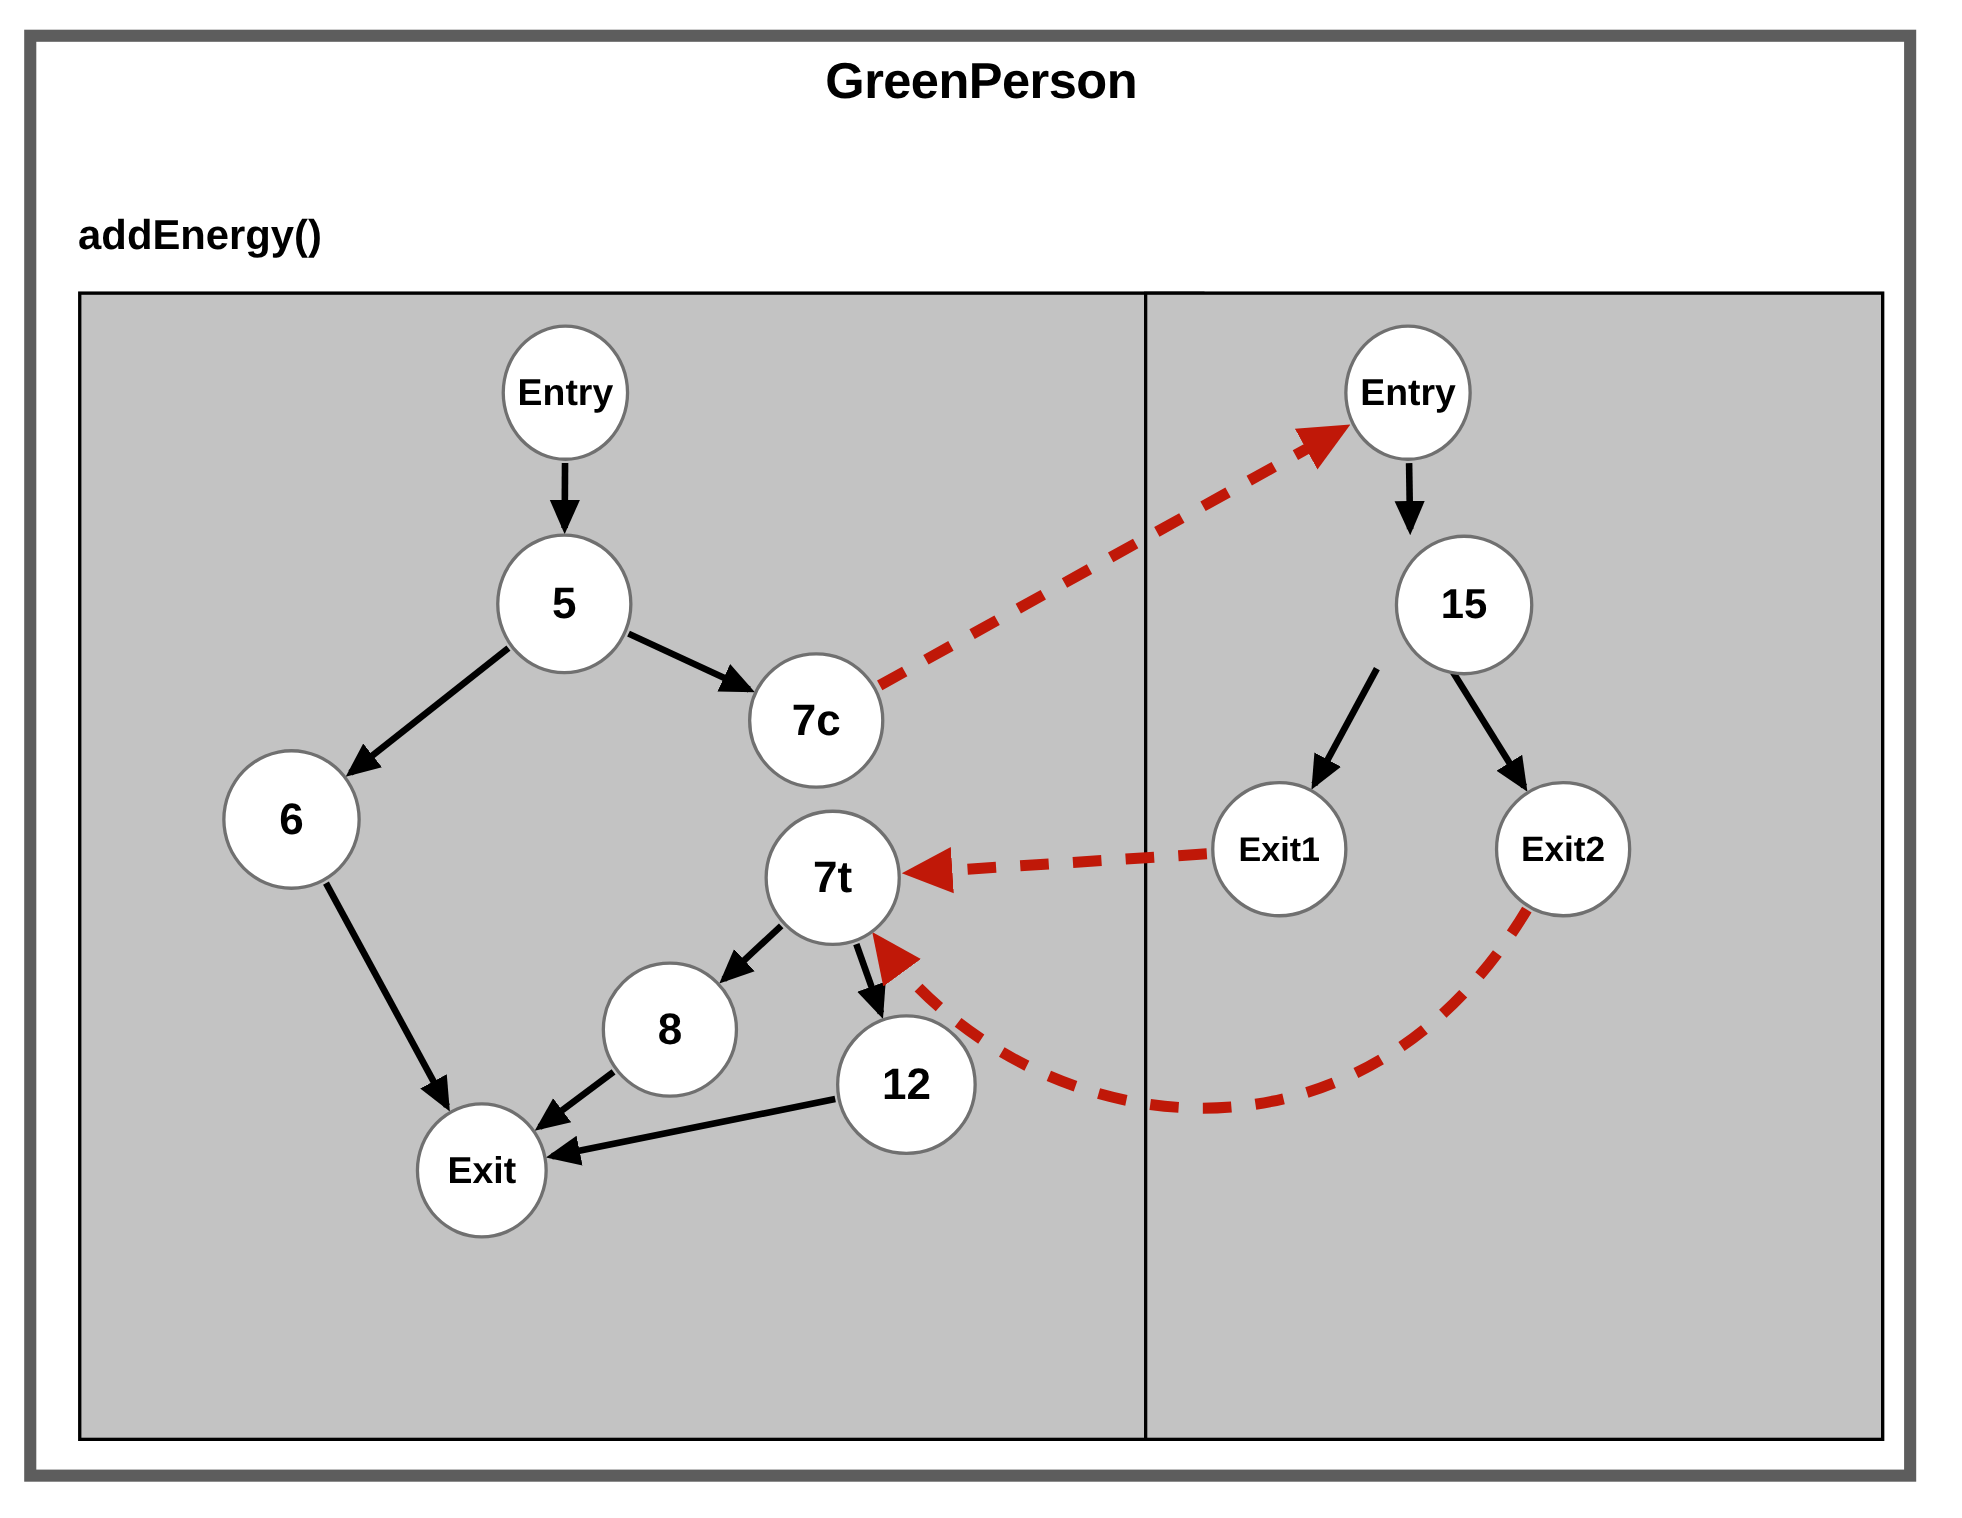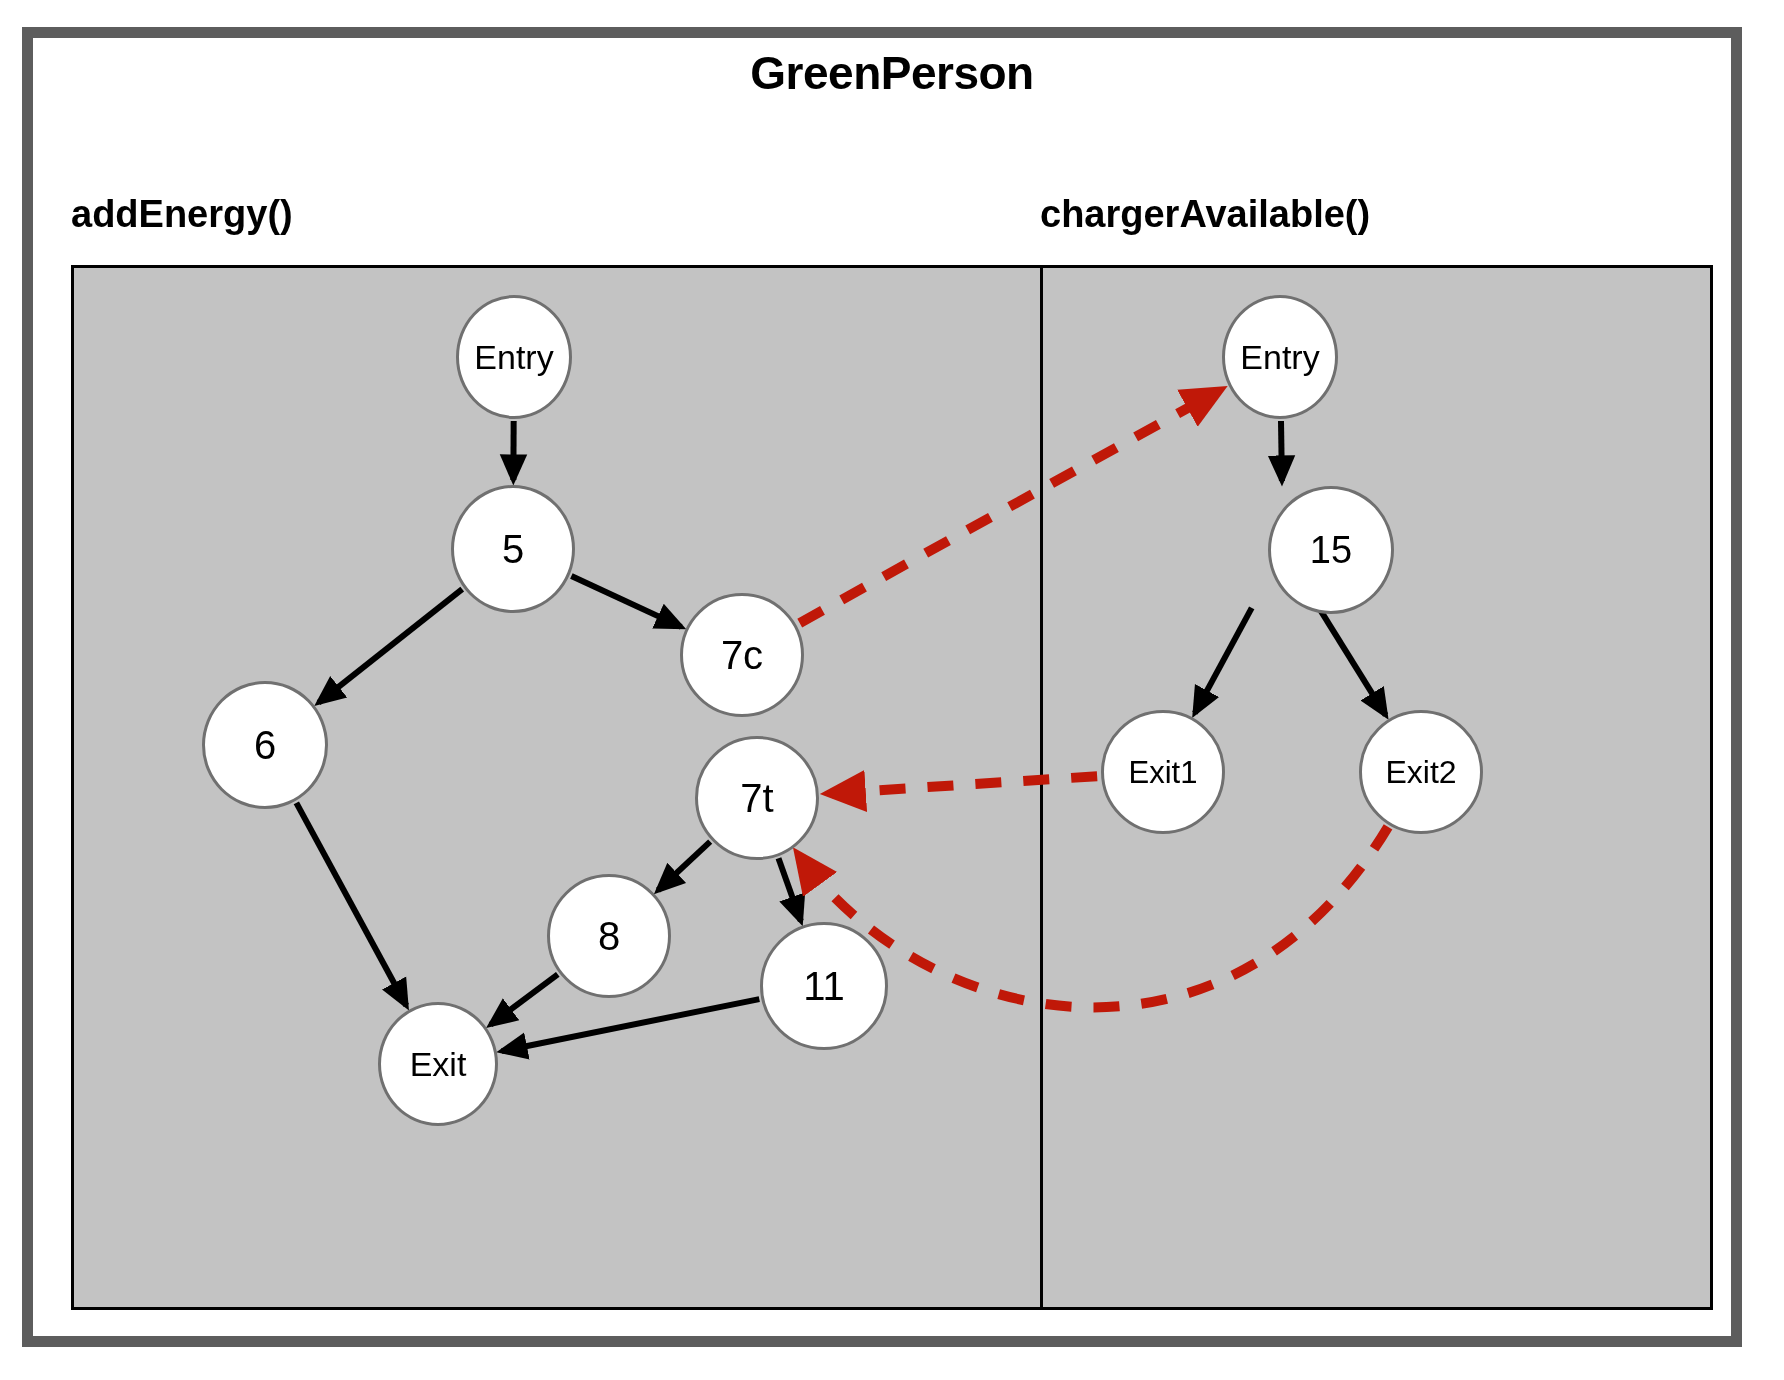--- a/index.html
+++ b/index.html
@@ -66,34 +66,34 @@
     position: absolute;
     background: #ffffff;
     border: 3px solid #707070;
     border-radius: 50%;
     box-sizing: border-box;
     display: flex;
     align-items: center;
     justify-content: center;
     color: #000000;
     white-space: nowrap;
+    font-weight: bold;
   }
   .node span { display: block; line-height: 1; }
 </style>
 </head>
 <body>
 
 <div id="stage">
 
   <div id="outer-frame"></div>
 
   <div id="class-title">GreenPerson</div>
 
   <div class="method-label" id="label-left">addEnergy()</div>
-  <div class="method-label" id="label-right">chargerAvailable()</div>
 
   <div class="cfg-panel" id="panel-left"></div>
   <div class="cfg-panel" id="panel-right"></div>
 
   <svg id="edge-layer" viewBox="0 0 1784 1380" xmlns="http://www.w3.org/2000/svg">
     <defs>
       <marker id="ah-black" viewBox="0 0 10 10" refX="8.2" refY="5" markerWidth="5.2" markerHeight="5.2" orient="auto-start-reverse">
         <path d="M 0 0.6 L 10 5 L 0 9.4 z" fill="#000000"></path>
       </marker>
       <marker id="ah-red" viewBox="0 0 10 10" refX="7.6" refY="5" markerWidth="4.6" markerHeight="4.6" orient="auto-start-reverse">
@@ -133,21 +133,21 @@
       <div class="node" style="left: 680px; top: 593px; width: 124px; height: 124px; font-size: 40px; justify-content: center;">
         <span>7c</span>
       </div>
       <div class="node" style="left: 695px; top: 736px; width: 124px; height: 124px; font-size: 40px;">
         <span>7t</span>
       </div>
       <div class="node" style="left: 547px; top: 874px; width: 124px; height: 124px; font-size: 40px;">
         <span>8</span>
       </div>
       <div class="node" style="left: 760px; top: 922px; width: 128px; height: 128px; font-size: 40px;">
-        <span>11</span>
+        <span>12</span>
       </div>
       <div class="node" style="left: 378px; top: 1002px; width: 120px; height: 124px; font-size: 34px; align-items: center;">
         <span>Exit</span>
       </div>
       <div class="node" style="left: 1222px; top: 295px; width: 116px; height: 124px; font-size: 34px;">
         <span>Entry</span>
       </div>
       <div class="node" style="left: 1268px; top: 486px; width: 126px; height: 128px; font-size: 38px;">
         <span>15</span>
       </div>

